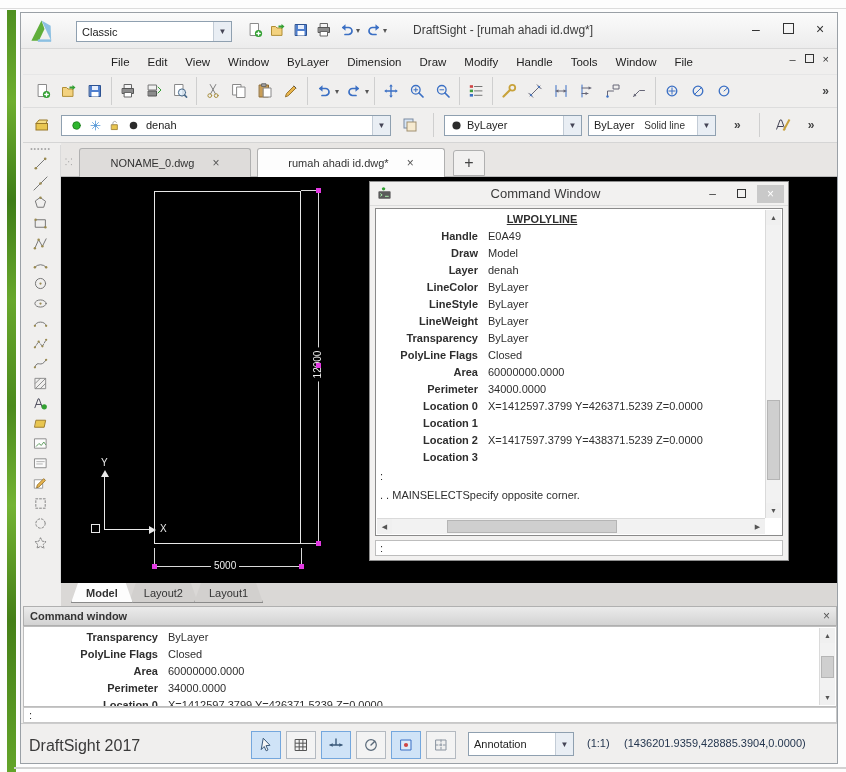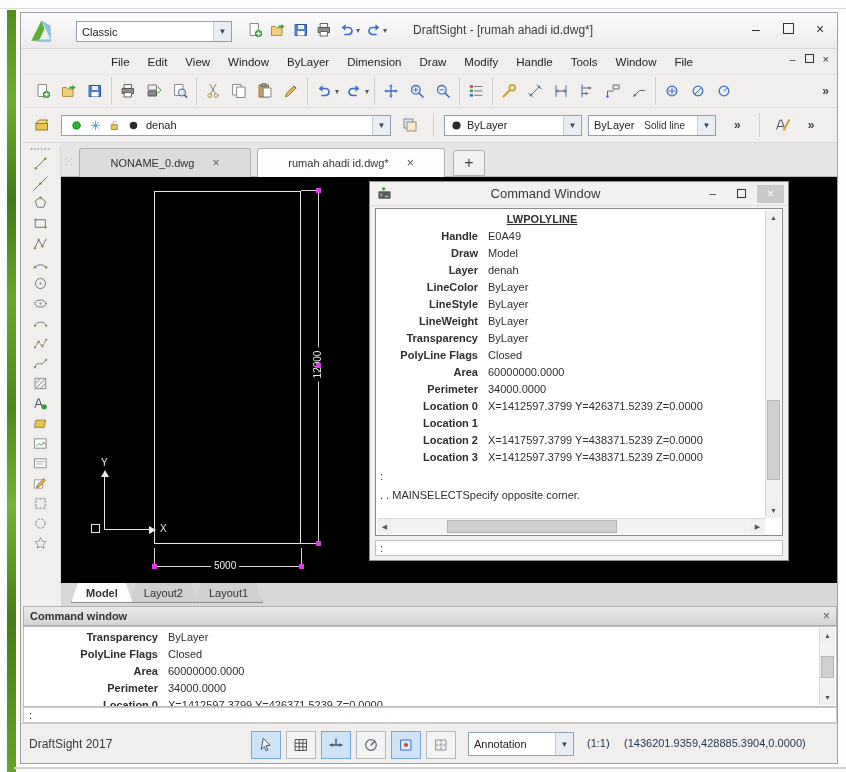--- a/index.html
+++ b/index.html
@@ -118,21 +118,21 @@
   .dock{position:absolute;left:2px;top:593px;width:814px;height:117px;}
   .dock-title{position:absolute;left:0;top:0;width:100%;height:20px;background:linear-gradient(#ebebeb,#d3d3d3);border:1px solid #b0b0b0;box-sizing:border-box;display:flex;align-items:center;font-size:11px;font-weight:bold;color:#333;padding:0 6px;}
   .dock-title .x{margin-left:auto;font-size:12px;font-weight:normal;color:#555;}
   .dock-body{position:absolute;left:0;top:20px;width:100%;height:81px;background:#fff;border:1px solid #bdbdbd;box-sizing:border-box;}
   .dock-text{position:absolute;left:4px;right:18px;top:2px;bottom:0;overflow:hidden;font-size:11px;line-height:17px;color:#2e2e2e;}
   .dock-text .clabel{width:130px;}
   .dock-input{position:absolute;left:0;top:101px;width:100%;height:16px;background:#fff;border:1px solid #c8c8c8;box-sizing:border-box;font-size:11px;line-height:14px;padding-left:5px;color:#333;}
 
   
   .statusbar{position:absolute;left:0;top:710px;width:100%;height:40px;background:#f0efee;border-top:1px solid #cccccc;box-sizing:border-box;}
-  .sb-app{position:absolute;left:8px;top:13px;font-size:12px;color:#3a3a3a;}
+  .sb-app{position:absolute;left:8px;top:13px;font-size:16px;color:#3a3a3a;}
   .toggles{position:absolute;left:230px;top:7px;display:flex;}
   .toggles .icbtn{width:28px;height:26px;border:1px solid #b3b9c0;background:#f3f3f3;margin-right:5px;}
   .toggles .icbtn.on{background:#cfe3f7;border-color:#74a7dd;}
   .anno-combo{position:absolute;left:447px;top:8px;width:106px;height:24px;}
   .anno-combo .arr{font-size:8px;}
   .sb-scale{position:absolute;left:566px;top:13px;font-size:11px;color:#24364f;}
   .sb-coords{position:absolute;left:603px;top:13px;font-size:11px;color:#24364f;white-space:nowrap;}
 </style>
 </head>
 <body>
@@ -676,21 +676,20 @@
               </div><div class="crow">
                 <span class="clabel">Location 0</span>
                 <span class="cvalue">X=1412597.3799 Y=426371.5239 Z=0.0000</span>
               </div><div class="crow">
                 <span class="clabel">Location 1</span>
               </div><div class="crow">
                 <span class="clabel">Location 2</span>
                 <span class="cvalue">X=1417597.3799 Y=438371.5239 Z=0.0000</span>
               </div><div class="crow">
                 <span class="clabel">Location 3</span>
-                <span class="cvalue">X=1412597.3799 Y=438371.5239 Z=0.0000</span>
               </div></div>
           <div style="display:contents"><div class="cline">:</div><div class="cline">. . MAINSELECTSpecify opposite corner.</div></div>
         </div>
         <div class="vsb">
           <span class="sbtn sb-up">▲</span>
           <div class="vthumb" style="top:190px;height:80px"></div>
           <span class="sbtn sb-dn">▼</span>
         </div>
         <div class="hsb">
           <span class="sbtn sb-lf">◀</span>

